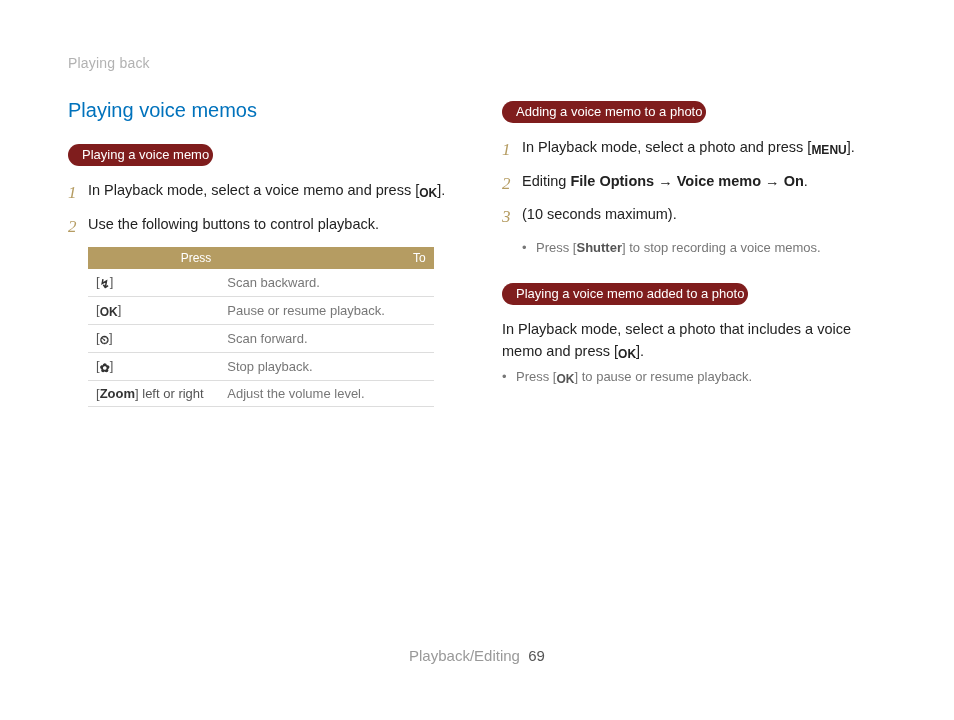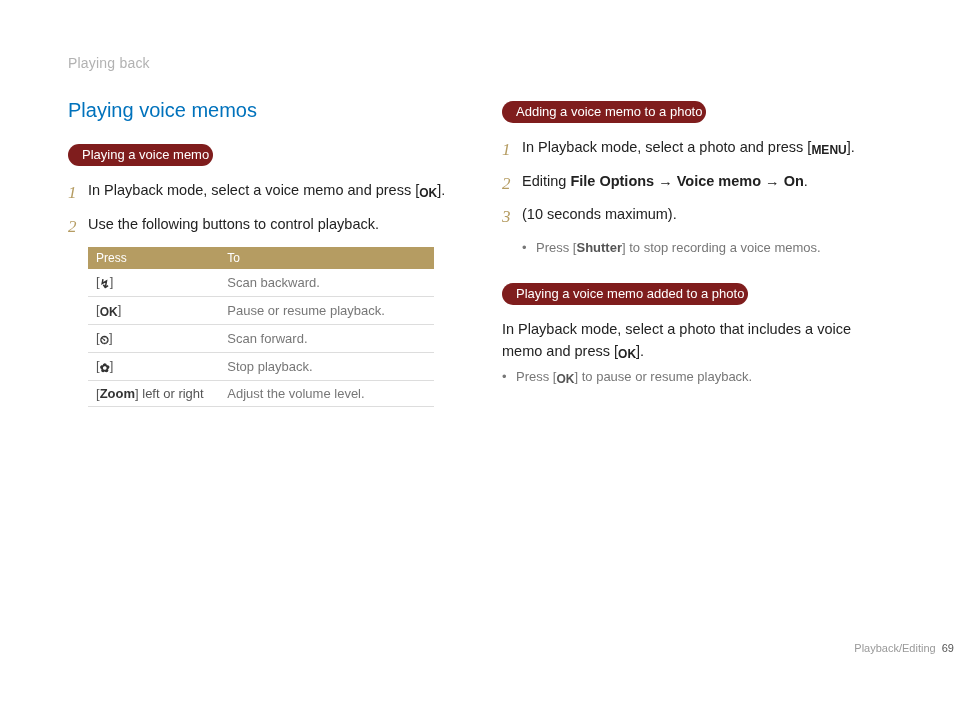--- a/index.html
+++ b/index.html
@@ -62,21 +62,21 @@
     width: 90%;
     border-collapse: collapse;
     margin-left: 20px;
     margin-top: 8px;
     font-size: 13px;
   }
   table.ctl th {
     background: #b59c62;
     color: #fff;
     font-weight: 400;
-    text-align: left;
+    text-align: right;
     padding: 4px 8px;
     font-size: 12px;
   }
   table.ctl td {
     border-bottom: 1px solid #ddd;
     padding: 5px 8px;
     color: #777;
   }
   table.ctl td.key { color: #555; width: 38%; }
   table.ctl td.key .bold { font-weight: 700; color:#333;}
@@ -97,25 +97,25 @@
   }
   .body-sub {
     display:flex;
     font-size: 13px;
     color: #777;
     line-height: 1.5;
   }
   .body-sub .dot { width:14px; flex-shrink:0; }
   .footer {
     position: absolute;
-    bottom: 30px;
+    bottom: 20px;
     left: 0;
     width: 100%;
-    text-align: right;
-    font-size: 11px;
+    text-align: center;
+    font-size: 15px;
     color: #999;
   }
   .footer .pg { color: #555; }
   .icon {
     display: inline-block;
     vertical-align: -2px;
     font-weight: 700;
     font-family: Arial, sans-serif;
     font-size: 12px;
   }

